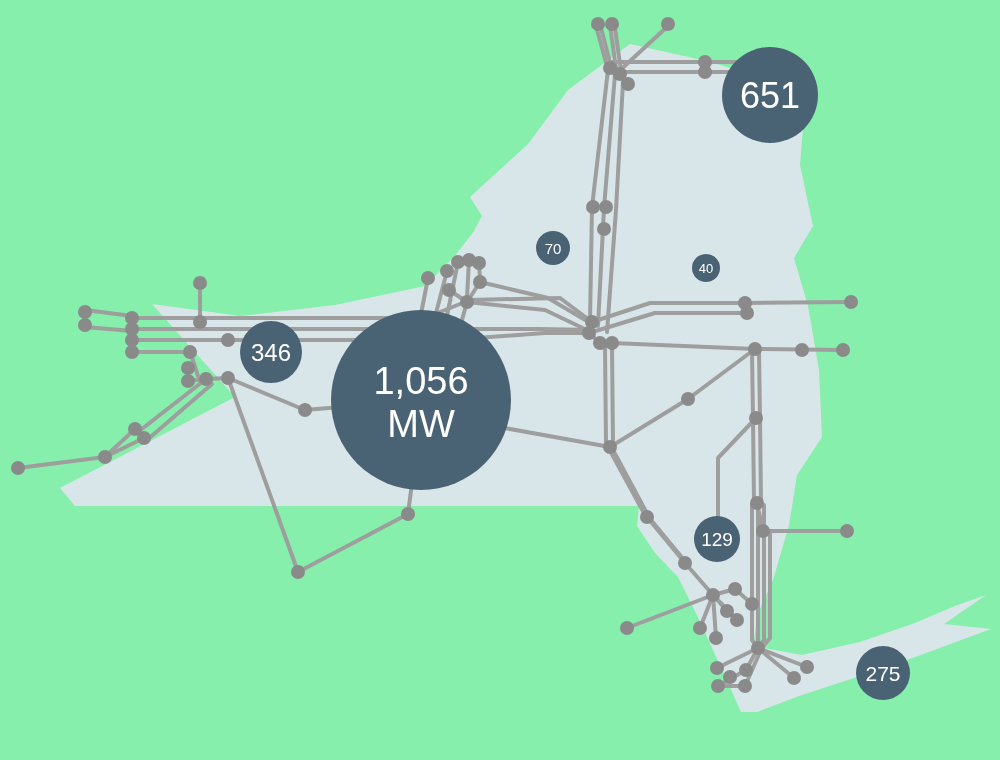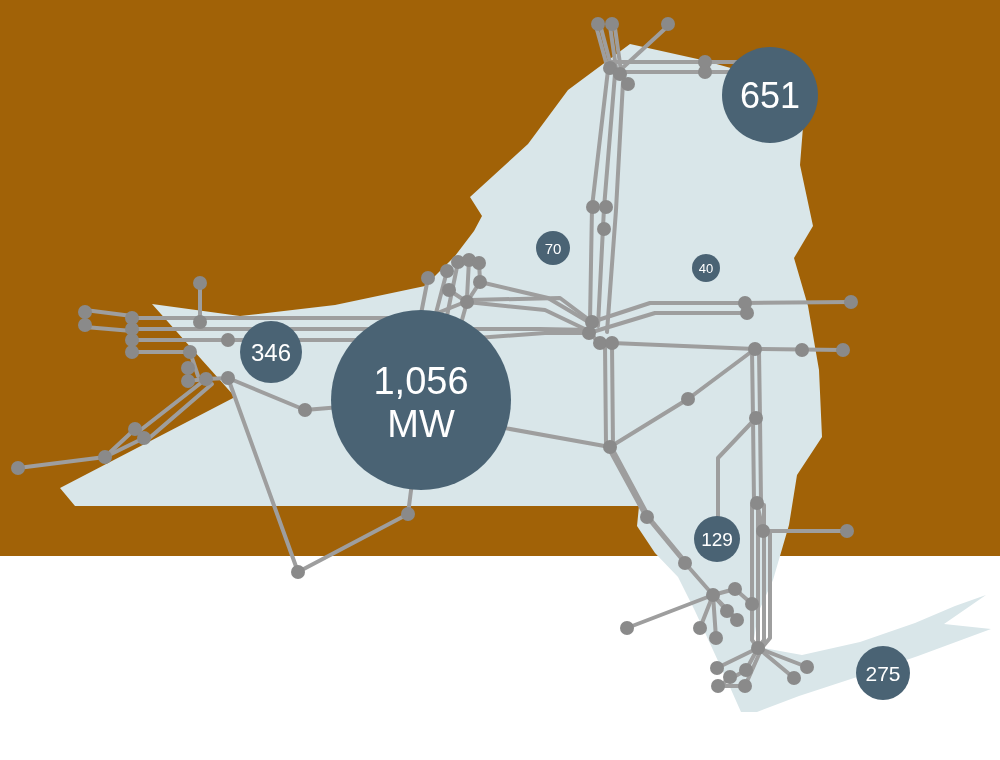--- a/index.html
+++ b/index.html
@@ -7,22 +7,22 @@
     padding: 0;
     background: #ffffff;
     width: 1000px;
     height: 760px;
     overflow: hidden;
     font-family: "Liberation Sans", sans-serif;
   }
   .stage {
     position: relative;
     width: 1000px;
-    height: 556px;
-    background: #a16207;
+    height: 760px;
+    background: #86efac;
   }
   svg { display: block; }
   .tline {
     fill: none;
     stroke-linecap: round;
     stroke-linejoin: round;
   }
   .bubble-label {
     font-family: "Liberation Sans", sans-serif;
     text-anchor: middle;

